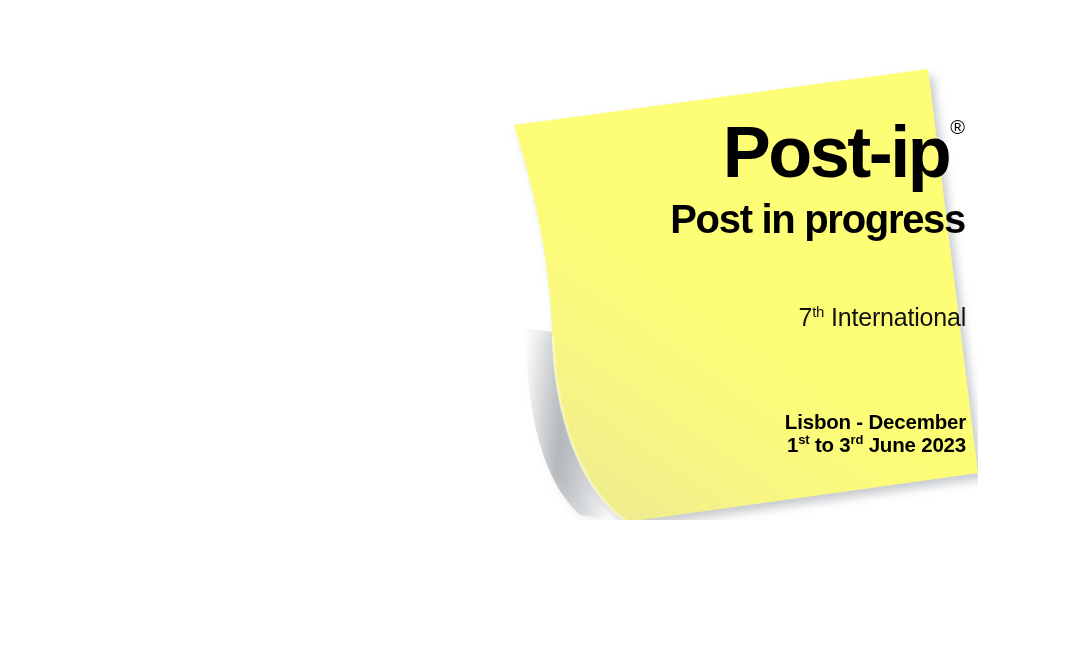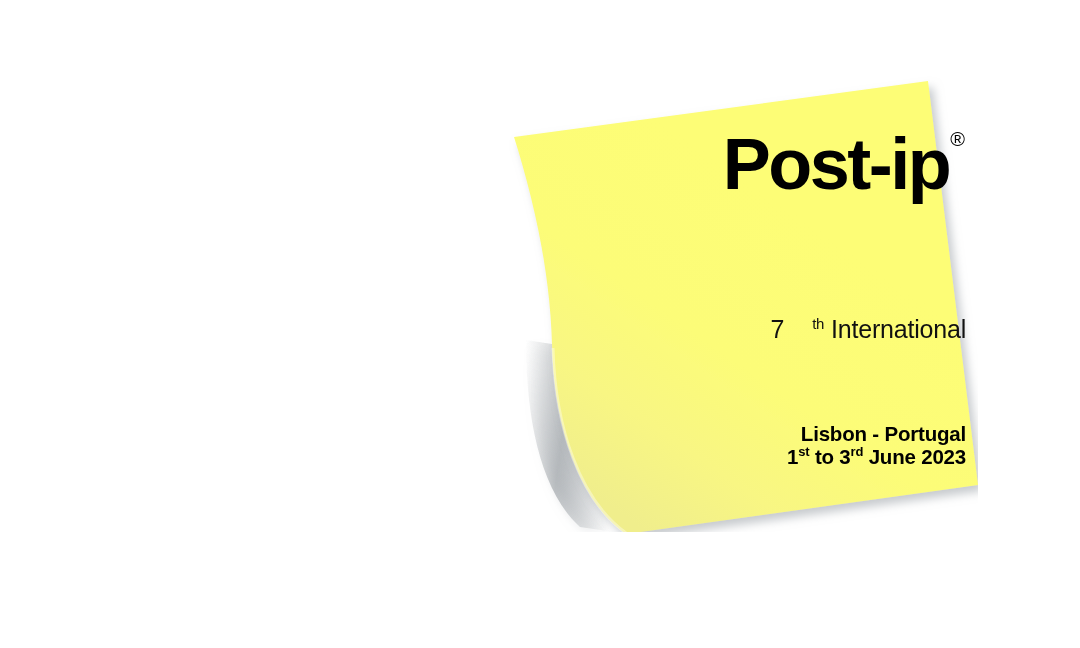--- a/index.html
+++ b/index.html
@@ -19,21 +19,21 @@
   #poster-stage {
     position: absolute;
     inset: 0;
     background: #ffffff;
   }
 
   
   #sticky-note {
     position: absolute;
     left: 508px;
-    top: 72px;
+    top: 60px;
     width: 470px;
     height: 460px;
   }
 
   #note-svg {
     position: absolute;
     left: 0;
     top: 0;
     width: 470px;
     height: 460px;
@@ -98,21 +98,20 @@
     font-weight: 400;
     letter-spacing: -0.2px;
     color: #111111;
     line-height: 35.5px;
     white-space: nowrap;
   }
   .event-line sup {
     font-size: 15px;
     vertical-align: super;
     line-height: 0;
-    margin-left: 28px;
   }
 
   .venue-block {
     position: absolute;
     right: 12px;
     top: 350px;
     width: 430px;
     text-align: right;
   }
   .venue-line {
@@ -177,29 +176,30 @@
       <path d="M 45 276
                C 47 356, 72 428, 118 461" fill="none" stroke="#ffffff" stroke-opacity="0.38" stroke-width="3"></path>
     </svg>
 
     <div id="note-text-layer">
 
       <div class="brand-title">
         <span>Post-ip</span><span class="reg">®</span>
       </div>
 
+      <div class="brand-tagline">Post in progress</div>
 
       <div class="event-lines">
         <div class="event-line">
           <span>7</span><sup>th</sup><span> International</span>
         </div>
       </div>
 
       <div class="venue-block">
-        <div class="venue-line">Lisbon - Portugal</div>
+        <div class="venue-line">Lisbon - December</div>
         <div class="venue-line">
           <span>1</span><sup>st</sup><span> to </span><span>3</span><sup>rd</sup><span> June 2023</span>
         </div>
       </div>
 
     </div>
   </div>
 </div>
 
 </body></html>

